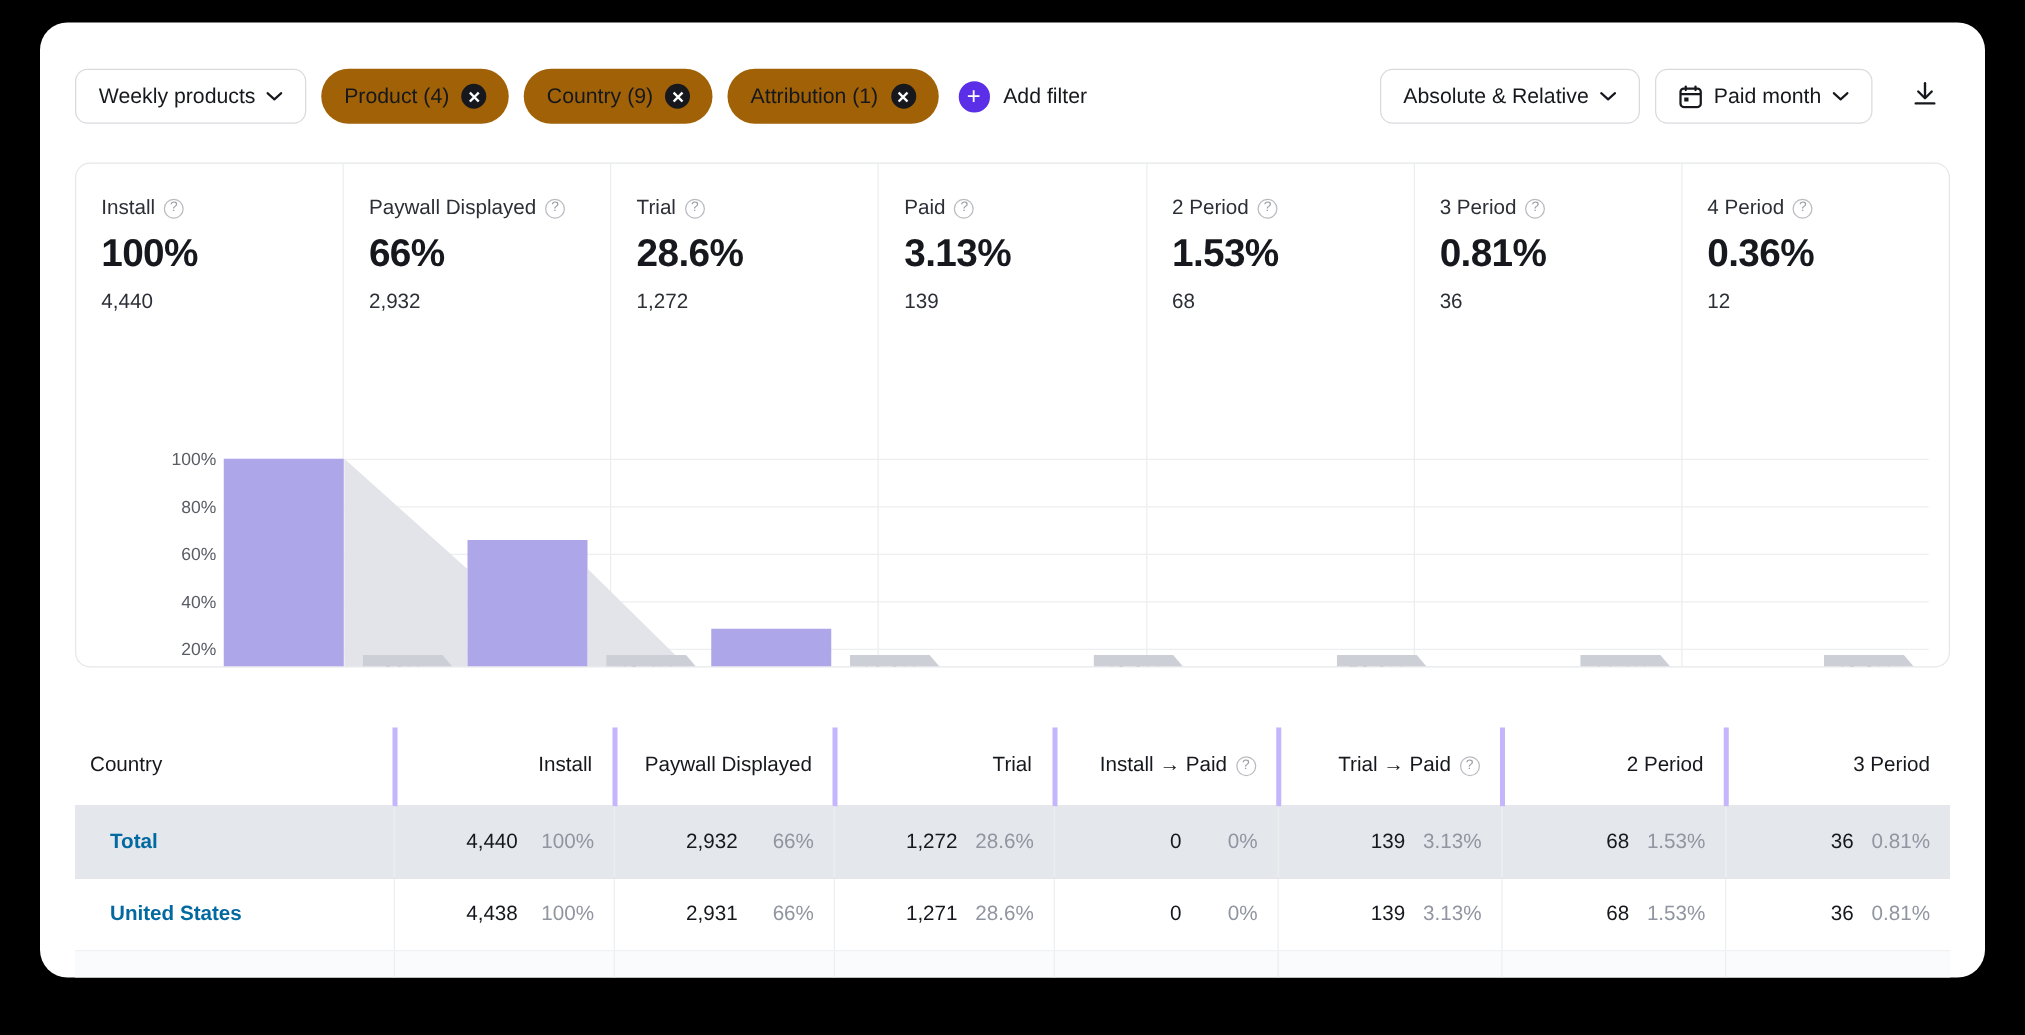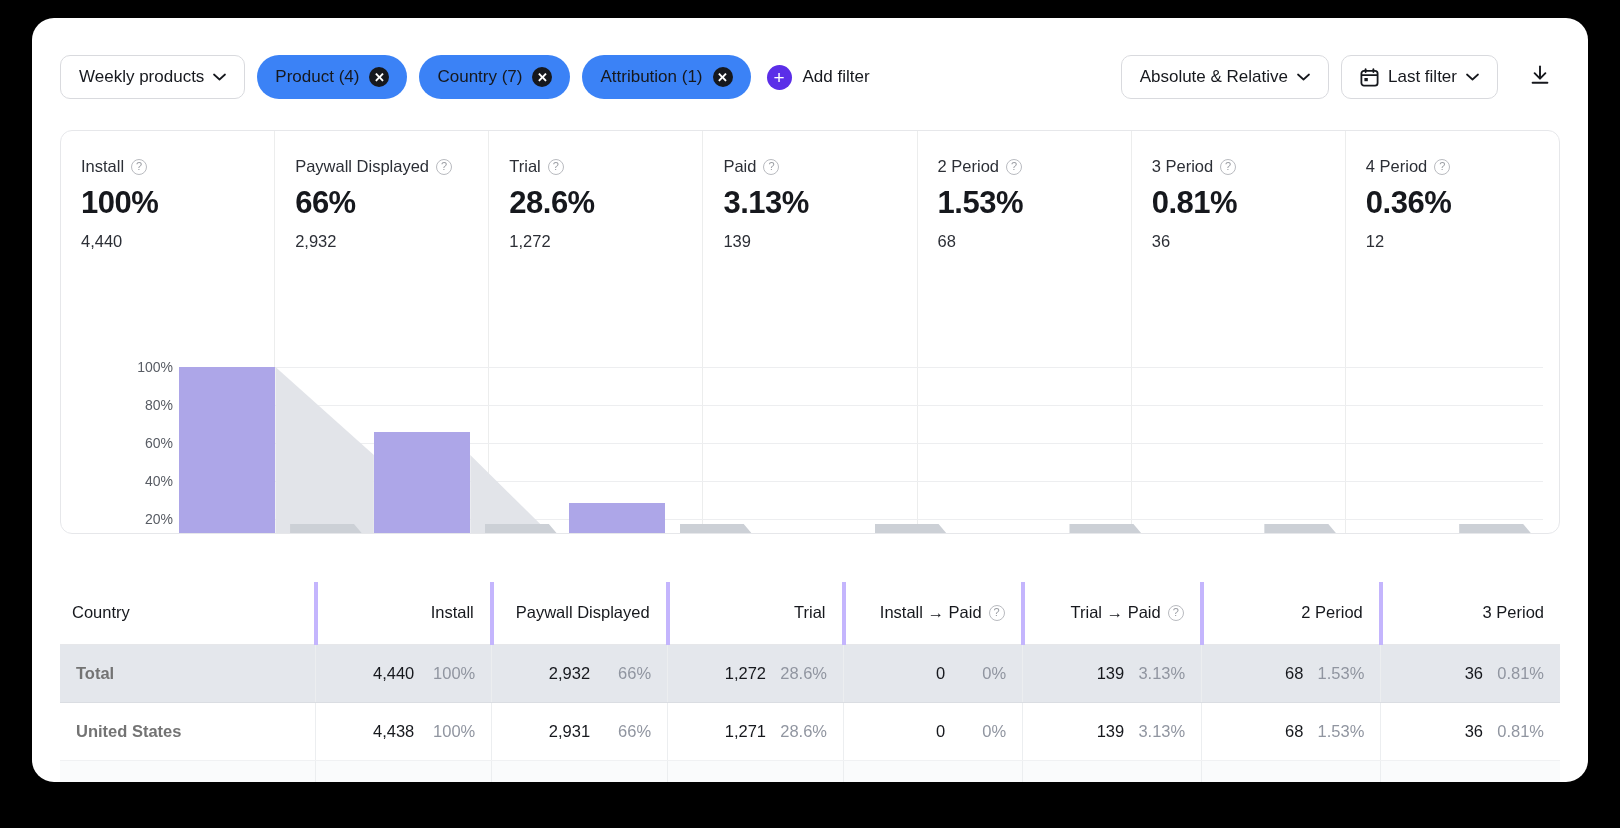--- a/index.html
+++ b/index.html
@@ -37,21 +37,21 @@
   }
   .chev {
     width: 13px; height: 8px; flex: none;
     display: inline-block;
   }
   .chev svg { display: block; }
   .chip {
     display: flex; align-items: center; gap: 10px;
     height: 44px; padding: 0 18px;
     border-radius: 22px;
-    background: #3b82f6;
+    background: #a16207;
     font-size: 17px; color: #16181d;
     white-space: nowrap;
     cursor: pointer;
   }
   .chip-x {
     width: 20px; height: 20px; border-radius: 50%;
     background: #16181d; color: #fff;
     display: flex; align-items: center; justify-content: center;
     font-size: 13px; line-height: 1; font-weight: bold;
     flex: none;
@@ -175,21 +175,21 @@
   th:last-child { border-right: none; }
   .th-inner { display: flex; align-items: center; justify-content: flex-end; gap: 7px; }
   td {
     border-right: 1px solid #eceef0;
     border-bottom: 1px solid #f0f1f3;
     padding-right: 16px;
   }
   td:last-child { border-right: none; }
   tr.total td { background: #e4e7ec; border-bottom-color: #dadde2;}
   tr.alt td { background: #fafbfc; }
-  .cell-name { font-weight: bold; color: #737373; padding-left: 16px; }
+  .cell-name { font-weight: bold; color: #0369a1; padding-left: 28px; }
   .cell-num {
     display: flex; align-items: baseline; justify-content: flex-end; gap: 13px;
   }
   .cn-v { color: #16181d; }
   .cn-p { color: #9095a0; min-width: 48px; text-align: right; }
 </style>
 </head>
 <body>
 
 <div class="page">
@@ -204,21 +204,21 @@
           </svg>
       </span>
     </div>
 
     <div class="chip">
       <span>Product (4)</span>
       <span class="chip-x">✕</span>
     </div>
 
     <div class="chip">
-      <span>Country (7)</span>
+      <span>Country (9)</span>
       <span class="chip-x">✕</span>
     </div>
 
     <div class="chip">
       <span>Attribution (1)</span>
       <span class="chip-x">✕</span>
     </div>
 
     <div class="addfilter">
       <span class="plus-circle">+</span>
@@ -239,21 +239,21 @@
     <div class="btn-outline">
       <span class="cal-icon">
         <svg width="19" height="19" viewBox="0 0 19 19">
           <rect x="1.4" y="2.8" width="16.2" height="14.8" rx="2.6" fill="none" stroke="#16181d" stroke-width="1.8"></rect>
           <path d="M1.4 7.2 H17.6" stroke="#16181d" stroke-width="1.8"></path>
           <path d="M5.6 1.2 V4" stroke="#16181d" stroke-width="1.8" stroke-linecap="round"></path>
           <path d="M13.4 1.2 V4" stroke="#16181d" stroke-width="1.8" stroke-linecap="round"></path>
           <rect x="4.4" y="10" width="3.4" height="3.2" fill="#16181d"></rect>
         </svg>
       </span>
-      <span>Last filter</span>
+      <span>Paid month</span>
       <span class="chev">
         <svg width="13" height="8" viewBox="0 0 13 8">
             <path d="M1 1.5 L6.5 6.5 L12 1.5" stroke="#16181d" stroke-width="1.7" fill="none" stroke-linecap="round" stroke-linejoin="round"></path>
           </svg>
       </span>
     </div>
 
 
     <div class="dl-btn">
       <span>

